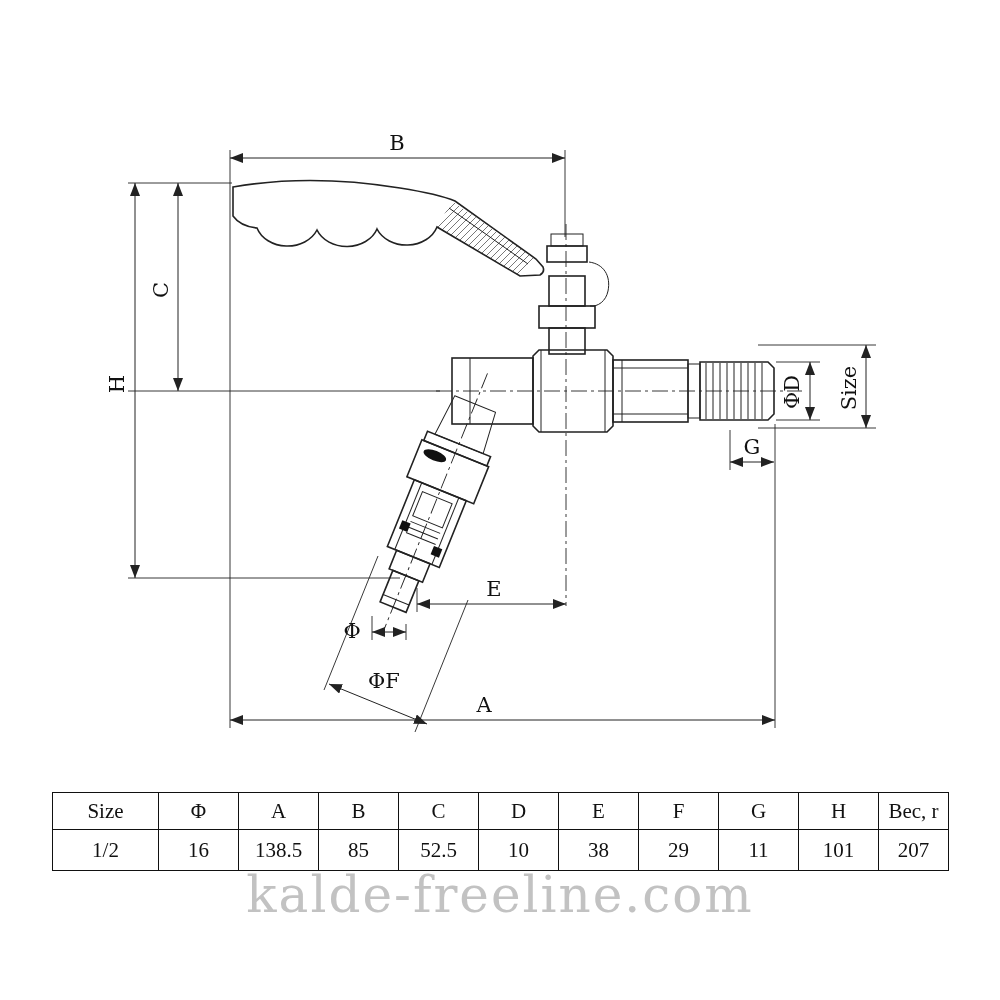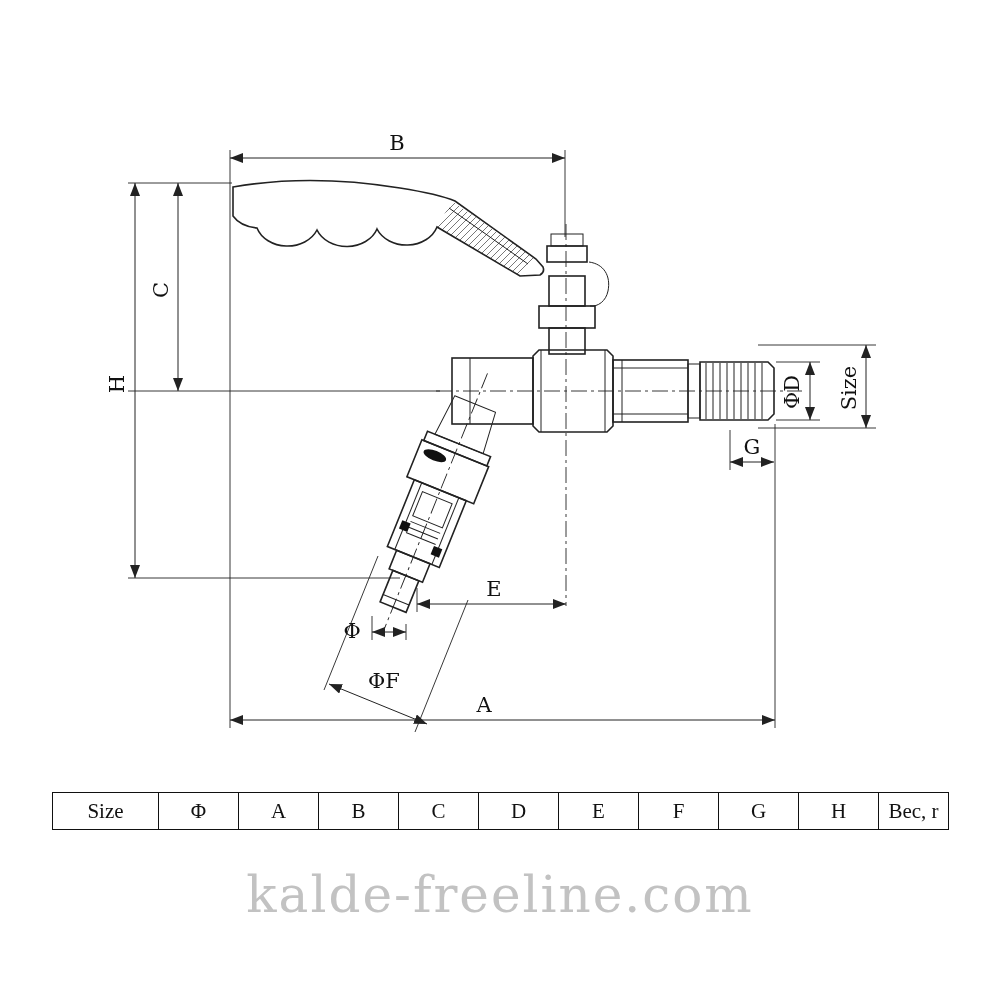--- a/index.html
+++ b/index.html
@@ -178,16 +178,29 @@
     <td>A</td>
     <td>B</td>
     <td>C</td>
     <td>D</td>
     <td>E</td>
     <td>F</td>
     <td>G</td>
     <td>H</td>
     <td>Bec, r</td>
   </tr>
+  <tr class="val">
+    <td>1/2</td>
+    <td>16</td>
+    <td>138.5</td>
+    <td>85</td>
+    <td>52.5</td>
+    <td>10</td>
+    <td>38</td>
+    <td>29</td>
+    <td>11</td>
+    <td>101</td>
+    <td>207</td>
+  </tr>
 </tbody>
   </table>
 
 <div class="watermark">kalde-freeline.com</div>
 
 </body></html>

